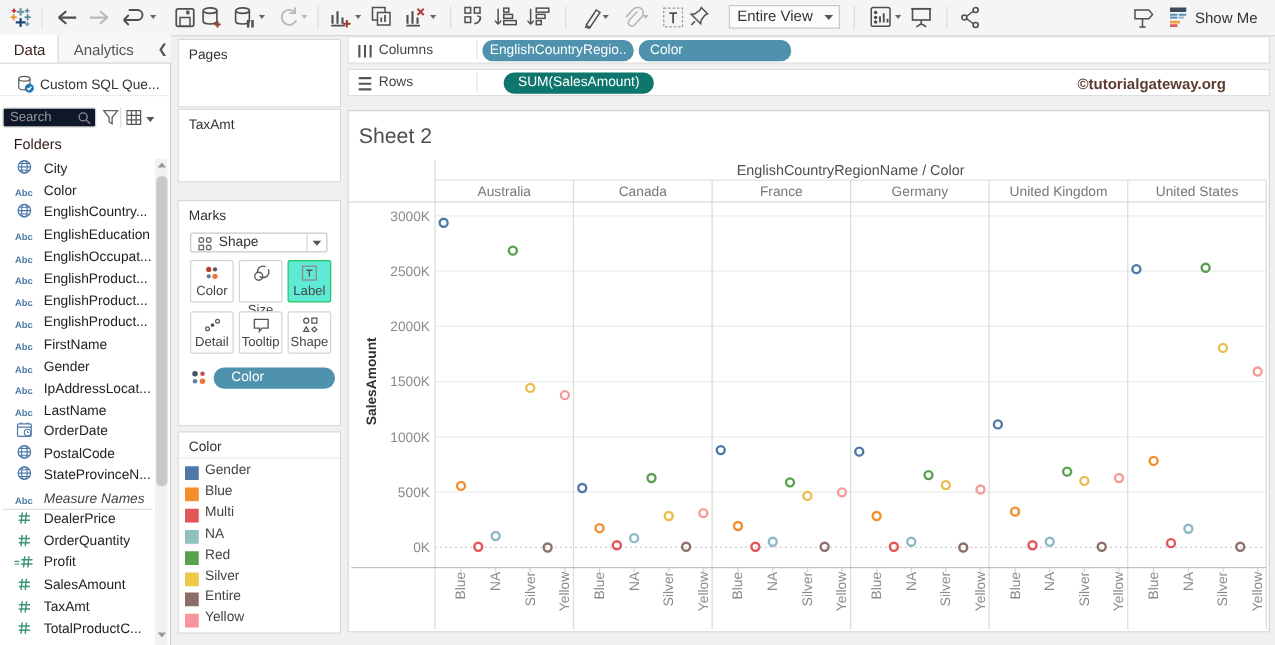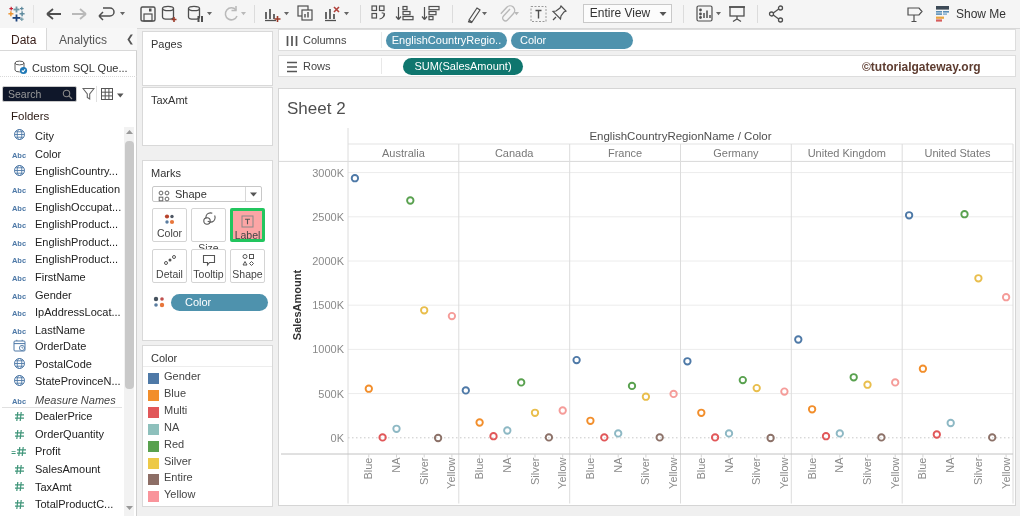--- a/index.html
+++ b/index.html
@@ -336,21 +336,21 @@
         </svg></div>
       <div style="font-size:10.5px;color:#444;margin-top:1px">Color</div>
     </div>
     <div style="position:absolute;left:48px;top:47px;width:35px;height:34px;background:#fff;border:1px solid #d4d4d4;border-radius:2px;box-sizing:border-box;text-align:center">
       <div style="margin-top:3px;height:14px"><svg width="14" height="14" viewBox="0 0 14 14">
           <circle cx="5" cy="9" r="3.2" stroke="#555" stroke-width="1.1" fill="none"></circle>
           <circle cx="8.5" cy="5.5" r="4.6" stroke="#555" stroke-width="1.1" fill="none" stroke-dasharray="10 3"></circle>
         </svg></div>
       <div style="font-size:10.5px;color:#444;margin-top:16px">Size</div>
     </div>
-    <div style="position:absolute;left:87px;top:47px;width:35px;height:34px;background:#fca5a5;border:3px solid #22c55e;border-radius:2px;box-sizing:border-box;text-align:center">
+    <div style="position:absolute;left:87px;top:47px;width:35px;height:34px;background:#5eead4;border:1px solid #22c55e;border-radius:2px;box-sizing:border-box;text-align:center">
       <div style="margin-top:3px;height:14px"><svg width="13" height="13" viewBox="0 0 13 13">
           <rect x="1" y="1" width="11" height="11" stroke="#888" stroke-width="1" fill="none"></rect>
           <path d="M4 4.2 h5 M6.5 4.2 v5" stroke="#555" stroke-width="1.1"></path>
         </svg></div>
       <div style="font-size:10.5px;color:#444;margin-top:1px">Label</div>
     </div>
     <div style="position:absolute;left:9px;top:88px;width:35px;height:34px;background:#fff;border:1px solid #d4d4d4;border-radius:2px;box-sizing:border-box;text-align:center">
       <div style="margin-top:3px;height:14px"><svg width="14" height="14" viewBox="0 0 14 14">
           <circle cx="3" cy="10" r="1.5" stroke="#555" stroke-width="1" fill="none"></circle>
           <circle cx="7" cy="7" r="1.5" fill="#555"></circle>

